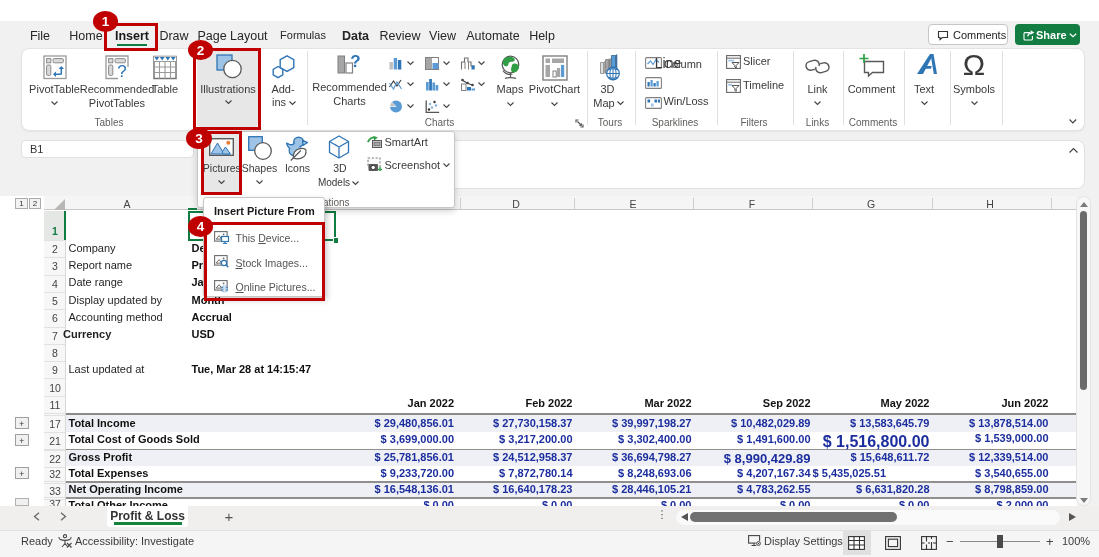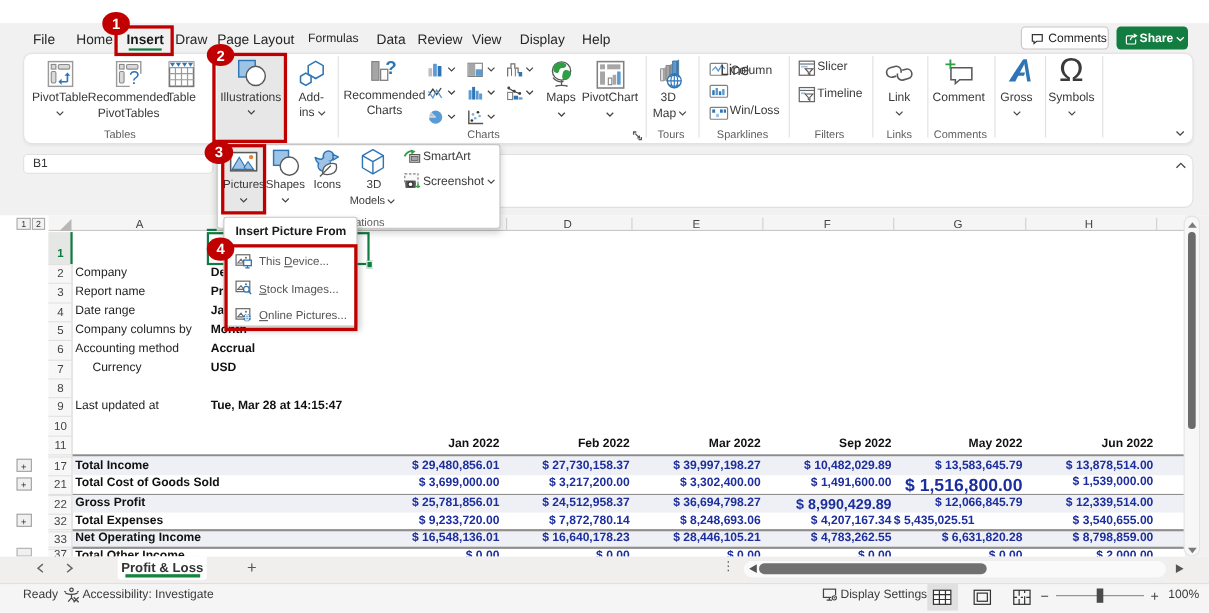--- a/index.html
+++ b/index.html
@@ -11,24 +11,24 @@
 svg{position:absolute;overflow:visible;}
 </style></head><body>
 
 <div class="a" style="left:0;top:21px;width:1099px;height:175px;background:#f2f1f1"></div>
 <div class="tx ctr" style="left:40px;top:29px;font-size:12.5px;font-weight:400;color:#262626">File</div>
 <div class="tx ctr" style="left:86px;top:29px;font-size:12.5px;font-weight:400;color:#262626">Home</div>
 <div class="tx ctr" style="left:132px;top:29px;font-size:12.5px;font-weight:700;color:#1a1a1a">Insert</div>
 <div class="tx ctr" style="left:174px;top:29px;font-size:12.5px;font-weight:400;color:#262626">Draw</div>
 <div class="tx ctr" style="left:232.5px;top:29px;font-size:12.5px;font-weight:400;color:#262626">Page Layout</div>
 <div class="tx ctr" style="left:303px;top:29px;font-size:11px;font-weight:400;color:#262626">Formulas</div>
-<div class="tx ctr" style="left:355.5px;top:29px;font-size:12.5px;font-weight:400;color:#262626">Data</div>
+<div class="tx ctr" style="left:355.5px;top:29px;font-size:12.5px;font-weight:700;color:#262626">Data</div>
 <div class="tx ctr" style="left:400px;top:29px;font-size:12.5px;font-weight:400;color:#262626">Review</div>
 <div class="tx ctr" style="left:442.5px;top:29px;font-size:12.5px;font-weight:400;color:#262626">View</div>
-<div class="tx ctr" style="left:493px;top:29px;font-size:12.5px;font-weight:400;color:#262626">Display</div>
+<div class="tx ctr" style="left:493px;top:29px;font-size:12.5px;font-weight:400;color:#262626">Automate</div>
 <div class="tx ctr" style="left:542px;top:29px;font-size:12.5px;font-weight:400;color:#262626">Help</div>
 <div class="a" style="left:117px;top:43.5px;width:30px;height:2.5px;background:#117c41"></div>
 <div class="a" style="left:928px;top:24px;width:80px;height:20.5px;background:#fff;border:1px solid #c8c6c4;border-radius:4px;box-sizing:border-box"></div>
 <svg style="left:937px;top:29.5px" width="12" height="11" viewBox="0 0 12 11">
     <path d="M1.5 1.5h9v6h-5l-2.5 2v-2h-1.5z" fill="none" stroke="#333" stroke-width="1.1"></path>
   </svg>
 <div class="tx" style="left:953px;top:28.5px;font-size:11px;color:#222">Comments</div>
 <div class="a" style="left:1015px;top:24px;width:65px;height:20.5px;background:#127c41;border-radius:4px"></div>
 <svg style="left:1023px;top:28.5px" width="12" height="12" viewBox="0 0 12 12">
     <path d="M7 3.6H2a1 1 0 0 0-1 1v5.4a1 1 0 0 0 1 1h6.4a1 1 0 0 0 1-1V7" fill="none" stroke="#fff" stroke-width="1.1"></path>
@@ -272,21 +272,21 @@
     <path d="M6 1v9M1.5 5.5h9" stroke="#2f9e44" stroke-width="1.7"></path>
   </svg>
 <div class="tx ctr" style="left:871.5px;top:83.18px;font-size:11px;color:#3b3a39;font-weight:400">Comment</div>
 <div class="tx ctr" style="left:873px;top:117.3px;font-size:10px;color:#605e5c;font-weight:400">Comments</div>
 <div class="a" style="left:903.5px;top:51px;width:1px;height:74px;background:#e1e0df"></div>
 <svg style="left:914px;top:53px" width="24" height="22" viewBox="0 0 24 22">
     <path d="M3 21L16 1h3.5L9 21z" fill="#2e75b6"></path>
     <path d="M16.5 1h3L23 21h-3.2z" fill="#2e75b6"></path>
     <path d="M8 13h9.5v2.8H8z" fill="#2e75b6" transform="skewX(-18)" transform-origin="12 14"></path>
   </svg>
-<div class="tx ctr" style="left:924px;top:83.18px;font-size:11px;color:#3b3a39;font-weight:400">Gross</div>
+<div class="tx ctr" style="left:924px;top:83.18px;font-size:11px;color:#3b3a39;font-weight:400">Text</div>
 <svg style="left:920.5px;top:100.5px" width="7.0" height="4.0" viewBox="0 0 7 4">
     <path d="M0.5 0.5l3 3l3-3" fill="none" stroke="#444" stroke-width="1.1"></path>
   </svg>
 <div class="a" style="left:949.5px;top:51px;width:1px;height:74px;background:#e1e0df"></div>
 <div class="tx ctr" style="left:974px;top:48px;font-size:30px;color:#3a3a3a">Ω</div>
 <div class="tx ctr" style="left:974px;top:83.18px;font-size:11px;color:#3b3a39;font-weight:400">Symbols</div>
 <svg style="left:970.5px;top:100.5px" width="7.0" height="4.0" viewBox="0 0 7 4">
     <path d="M0.5 0.5l3 3l3-3" fill="none" stroke="#444" stroke-width="1.1"></path>
   </svg>
 <div class="a" style="left:1002px;top:51px;width:1px;height:74px;background:#e1e0df"></div>
@@ -365,23 +365,23 @@
 <div class="a" style="left:15px;top:417.3px;width:13.5px;height:11.5px;background:#f0f0f0;border:1px solid #a0a09f;box-sizing:border-box"></div>
 <div class="tx ctr" style="left:21.7px;top:419.3px;font-size:8.5px;color:#333">+</div>
 <div class="a" style="left:15px;top:434.2px;width:13.5px;height:11.5px;background:#f0f0f0;border:1px solid #a0a09f;box-sizing:border-box"></div>
 <div class="tx ctr" style="left:21.7px;top:436.2px;font-size:8.5px;color:#333">+</div>
 <div class="a" style="left:15px;top:467.3px;width:13.5px;height:11.5px;background:#f0f0f0;border:1px solid #a0a09f;box-sizing:border-box"></div>
 <div class="tx ctr" style="left:21.7px;top:469.3px;font-size:8.5px;color:#333">+</div>
 <div class="a" style="left:15px;top:497.5px;width:13.5px;height:8px;background:#f0f0f0;border:1px solid #b0b0af;box-sizing:border-box"></div>
 <div class="tx" style="left:68.5px;top:241.83px;font-size:11px;color:#1f1f1f;font-weight:400">Company</div>
 <div class="tx" style="left:68.5px;top:259.13px;font-size:11px;color:#1f1f1f;font-weight:400">Report name</div>
 <div class="tx" style="left:68.5px;top:276.43px;font-size:11px;color:#1f1f1f;font-weight:400">Date range</div>
-<div class="tx" style="left:68.5px;top:293.72999999999996px;font-size:11px;color:#1f1f1f;font-weight:400">Company columns by</div>
+<div class="tx" style="left:68.5px;top:293.72999999999996px;font-size:11px;color:#1f1f1f;font-weight:400">Display updated by</div>
 <div class="tx" style="left:68.5px;top:311.03px;font-size:11px;color:#1f1f1f;font-weight:400">Accounting method</div>
-<div class="tx" style="left:84px;top:328.33px;font-size:11px;color:#1f1f1f;font-weight:400">Currency</div>
+<div class="tx" style="left:63px;top:328.33px;font-size:11px;color:#1f1f1f;font-weight:700">Currency</div>
 <div class="tx" style="left:68.5px;top:362.93px;font-size:11px;color:#1f1f1f;font-weight:400">Last updated at</div>
 <div class="tx" style="left:191.5px;top:241.83px;font-size:11px;color:#111;font-weight:700">Demo Company</div>
 <div class="tx" style="left:191.5px;top:259.13px;font-size:11px;color:#111;font-weight:700">Profit and Loss</div>
 <div class="tx" style="left:191.5px;top:276.43px;font-size:11px;color:#111;font-weight:700">January - June 2022</div>
 <div class="tx" style="left:191.5px;top:293.72999999999996px;font-size:11px;color:#111;font-weight:700">Month</div>
 <div class="tx" style="left:191.5px;top:311.03px;font-size:11px;color:#111;font-weight:700">Accrual</div>
 <div class="tx" style="left:191.5px;top:328.33px;font-size:11px;color:#111;font-weight:700">USD</div>
 <div class="tx" style="left:191.5px;top:362.93px;font-size:11px;color:#111;font-weight:700">Tue, Mar 28 at 14:15:47</div>
 <div class="tx rt" style="left:454px;top:397.48px;font-size:11px;color:#111;font-weight:700">Jan 2022</div>
 <div class="tx rt" style="left:572.5px;top:397.48px;font-size:11px;color:#111;font-weight:700">Feb 2022</div>
@@ -408,21 +408,21 @@
 <div class="tx rt" style="left:572.5px;top:433.48px;font-size:11px;color:#1c2e9e;font-weight:700">$ 3,217,200.00</div>
 <div class="tx rt" style="left:691.5px;top:433.48px;font-size:11px;color:#1c2e9e;font-weight:700">$ 3,302,400.00</div>
 <div class="tx rt" style="left:810.5px;top:433.48px;font-size:11px;color:#1c2e9e;font-weight:700">$ 1,491,600.00</div>
 <div class="tx rt" style="left:929.5px;top:433.48px;font-size:16px;color:#1c2e9e;font-weight:700">$ 1,516,800.00</div>
 <div class="tx rt" style="left:1048.5px;top:432px;font-size:11px;color:#1c2e9e;font-weight:700">$ 1,539,000.00</div>
 <div class="tx" style="left:68.5px;top:451.48px;font-size:11px;color:#111;font-weight:700">Gross Profit</div>
 <div class="tx rt" style="left:454px;top:451.48px;font-size:11px;color:#1c2e9e;font-weight:700">$ 25,781,856.01</div>
 <div class="tx rt" style="left:572.5px;top:451.48px;font-size:11px;color:#1c2e9e;font-weight:700">$ 24,512,958.37</div>
 <div class="tx rt" style="left:691.5px;top:451.48px;font-size:11px;color:#1c2e9e;font-weight:700">$ 36,694,798.27</div>
 <div class="tx rt" style="left:810.5px;top:451.48px;font-size:13px;color:#1c2e9e;font-weight:700">$ 8,990,429.89</div>
-<div class="tx rt" style="left:929.5px;top:451.48px;font-size:11px;color:#1c2e9e;font-weight:700">$ 12,066,845.79</div>
+<div class="tx rt" style="left:929.5px;top:451.48px;font-size:11px;color:#1c2e9e;font-weight:700">$ 15,648,611.72</div>
 <div class="tx rt" style="left:1048.5px;top:451.48px;font-size:11px;color:#1c2e9e;font-weight:700">$ 12,339,514.00</div>
 <div class="tx" style="left:68.5px;top:466.98px;font-size:11px;color:#111;font-weight:700">Total Expenses</div>
 <div class="tx rt" style="left:454px;top:466.98px;font-size:11px;color:#1c2e9e;font-weight:700">$ 9,233,720.00</div>
 <div class="tx rt" style="left:572.5px;top:466.98px;font-size:11px;color:#1c2e9e;font-weight:700">$ 7,872,780.14</div>
 <div class="tx rt" style="left:691.5px;top:466.98px;font-size:11px;color:#1c2e9e;font-weight:700">$ 8,248,693.06</div>
 <div class="tx rt" style="left:810.5px;top:466.98px;font-size:11px;color:#1c2e9e;font-weight:700">$ 4,207,167.34</div>
 <div class="tx rt" style="left:886px;top:466.98px;font-size:11px;color:#1c2e9e;font-weight:700">$ 5,435,025.51</div>
 <div class="tx rt" style="left:1048.5px;top:466.98px;font-size:11px;color:#1c2e9e;font-weight:700">$ 3,540,655.00</div>
 <div class="tx" style="left:68.5px;top:483.18px;font-size:11px;color:#111;font-weight:700">Net Operating Income</div>
 <div class="tx rt" style="left:454px;top:483.18px;font-size:11px;color:#1c2e9e;font-weight:700">$ 16,548,136.01</div>

